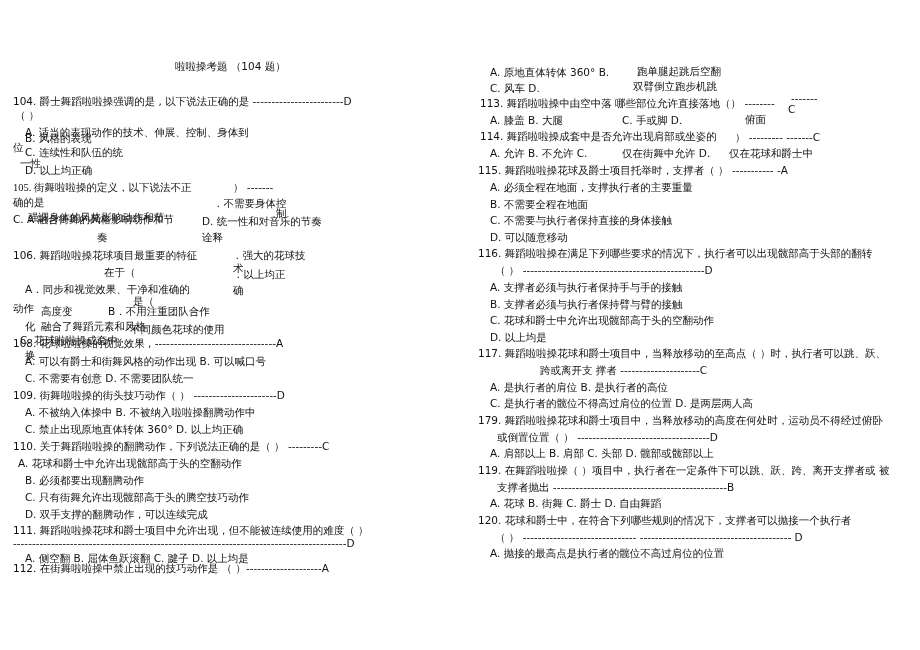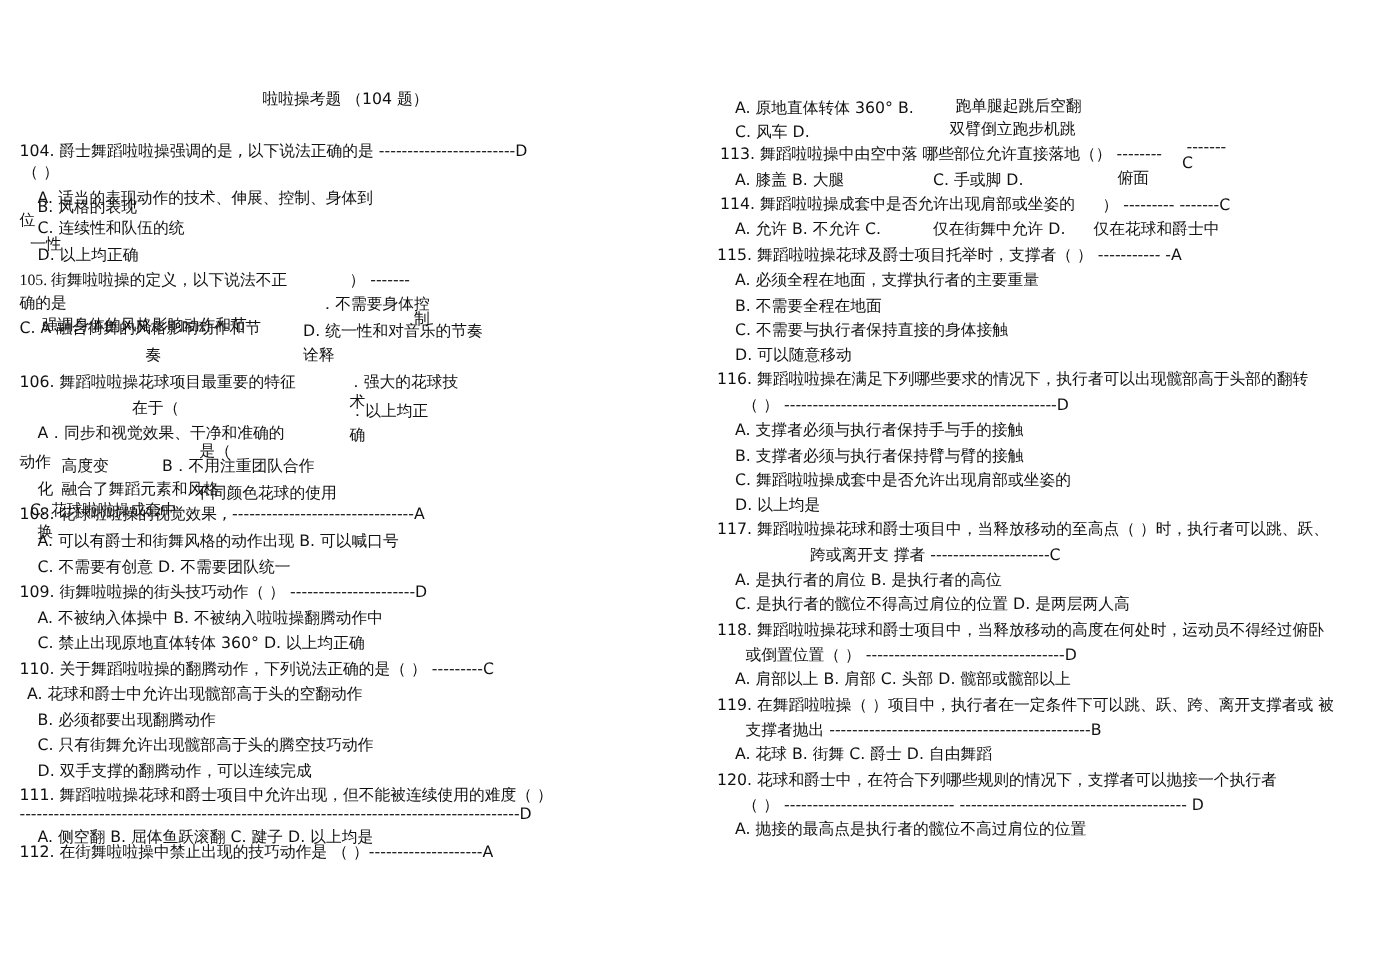--- a/index.html
+++ b/index.html
@@ -32,21 +32,21 @@
         <div class="t" style="left: 13px; top: 213px;">C. A 融合街舞的风格影响动作和节</div>
         <div class="t" style="left: 28px; top: 211px;">强调身体的风格影响动作和节</div>
         <div class="t" style="left: 276px; top: 207px;">制</div>
         <div class="t" style="left: 202px; top: 215px;">D. 统一性和对音乐的节奏</div>
         <div class="t" style="left: 97px; top: 231px;">奏</div>
         <div class="t" style="left: 202px; top: 231px;">诠释</div>
       </div>
       <div>
         <div class="t" style="left: 13px; top: 249px;">106. 舞蹈啦啦操花球项目最重要的特征</div>
         <div class="t" style="left: 232px; top: 249px;">．强大的花球技</div>
-        <div class="t" style="left: 88px; top: 266px;">在于（</div>
+        <div class="t" style="left: 104px; top: 266px;">在于（</div>
         <div class="t" style="left: 233px; top: 262px;">术</div>
         <div class="t" style="left: 233px; top: 268px;">．以上均正</div>
         <div class="t" style="left: 25px; top: 283px;">A．同步和视觉效果、干净和准确的</div>
         <div class="t" style="left: 233px; top: 284px;">确</div>
         <div class="t" style="left: 133px; top: 295px;">是（</div>
         <div class="t" style="left: 13px; top: 302px;">动作</div>
         <div class="t" style="left: 41px; top: 305px;">高度变</div>
         <div class="t" style="left: 108px; top: 305px;">B．不用注重团队合作</div>
         <div class="t" style="left: 25px; top: 320px;">化</div>
         <div class="t" style="left: 41px; top: 320px;">融合了舞蹈元素和风格</div>
@@ -107,31 +107,31 @@
         <div class="t" style="left: 490px; top: 181px;">A. 必须全程在地面，支撑执行者的主要重量</div>
         <div class="t" style="left: 490px; top: 198px;">B. 不需要全程在地面</div>
         <div class="t" style="left: 490px; top: 214px;">C. 不需要与执行者保持直接的身体接触</div>
         <div class="t" style="left: 490px; top: 231px;">D. 可以随意移动</div>
       </div>
       <div>
         <div class="t" style="left: 478px; top: 247px;">116. 舞蹈啦啦操在满足下列哪些要求的情况下，执行者可以出现髋部高于头部的翻转</div>
         <div class="t" style="left: 495px; top: 264px;">（ ）  ------------------------------------------------D</div>
         <div class="t" style="left: 490px; top: 281px;">A. 支撑者必须与执行者保持手与手的接触</div>
         <div class="t" style="left: 490px; top: 298px;">B. 支撑者必须与执行者保持臂与臂的接触</div>
-        <div class="t" style="left: 490px; top: 314px;">C. 舞蹈啦啦操成套中是否允许出现肩部或坐姿的</div>
+        <div class="t" style="left: 490px; top: 314px;">C. 花球和爵士中允许出现髋部高于头的空翻动作</div>
         <div class="t" style="left: 490px; top: 331px;">D. 以上均是</div>
       </div>
       <div>
         <div class="t" style="left: 478px; top: 347px;">117. 舞蹈啦啦操花球和爵士项目中，当释放移动的至高点（ ）时，执行者可以跳、跃、</div>
         <div class="t" style="left: 502px; top: 364px; padding-left: 38px;">跨或离开支  撑者   ---------------------C</div>
         <div class="t" style="left: 490px; top: 381px;">A. 是执行者的肩位  B. 是执行者的高位</div>
         <div class="t" style="left: 490px; top: 397px;">C. 是执行者的髋位不得高过肩位的位置  D. 是两层两人高</div>
       </div>
       <div>
-        <div class="t" style="left: 478px; top: 414px;">118. 舞蹈啦啦操花球和爵士项目中，当释放移动的高度在何处时，运动员不得经过俯卧</div>
+        <div class="t" style="left: 478px; top: 414px;">179. 舞蹈啦啦操花球和爵士项目中，当释放移动的高度在何处时，运动员不得经过俯卧</div>
         <div class="t" style="left: 497px; top: 431px;">或倒置位置（ ）   -----------------------------------D</div>
         <div class="t" style="left: 490px; top: 447px;">A. 肩部以上  B. 肩部  C. 头部  D. 髋部或髋部以上</div>
       </div>
       <div>
         <div class="t" style="left: 478px; top: 464px;">119. 在舞蹈啦啦操（ ）项目中，执行者在一定条件下可以跳、跃、跨、离开支撑者或 被</div>
         <div class="t" style="left: 497px; top: 481px;">支撑者抛出  ----------------------------------------------B</div>
         <div class="t" style="left: 490px; top: 497px;">A. 花球  B. 街舞  C. 爵士  D. 自由舞蹈</div>
       </div>
       <div>
         <div class="t" style="left: 478px; top: 514px;">120. 花球和爵士中，在符合下列哪些规则的情况下，支撑者可以抛接一个执行者</div>

